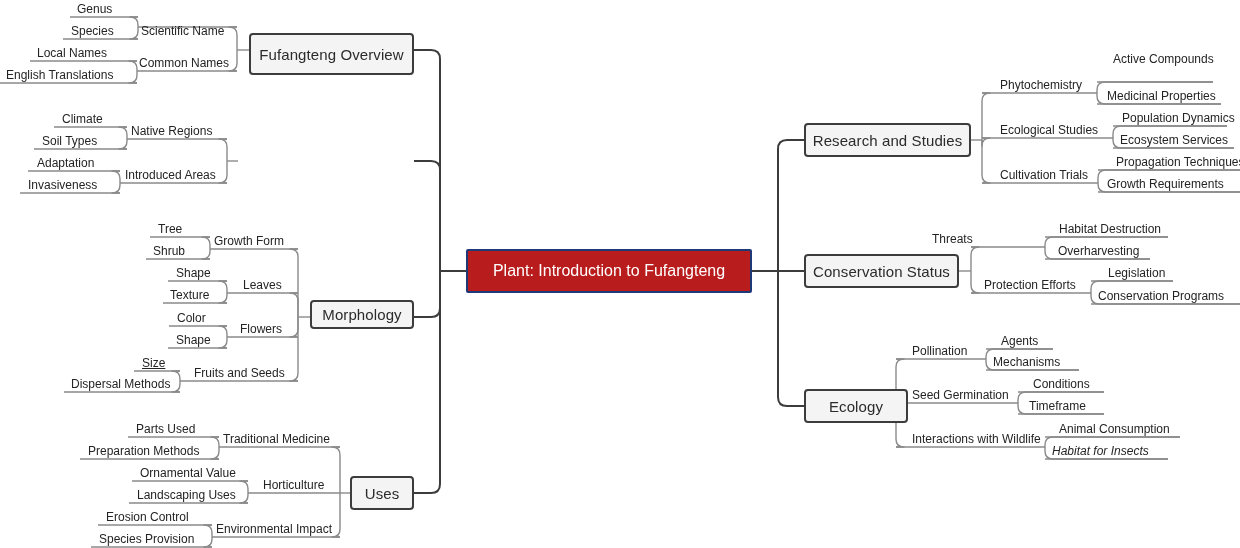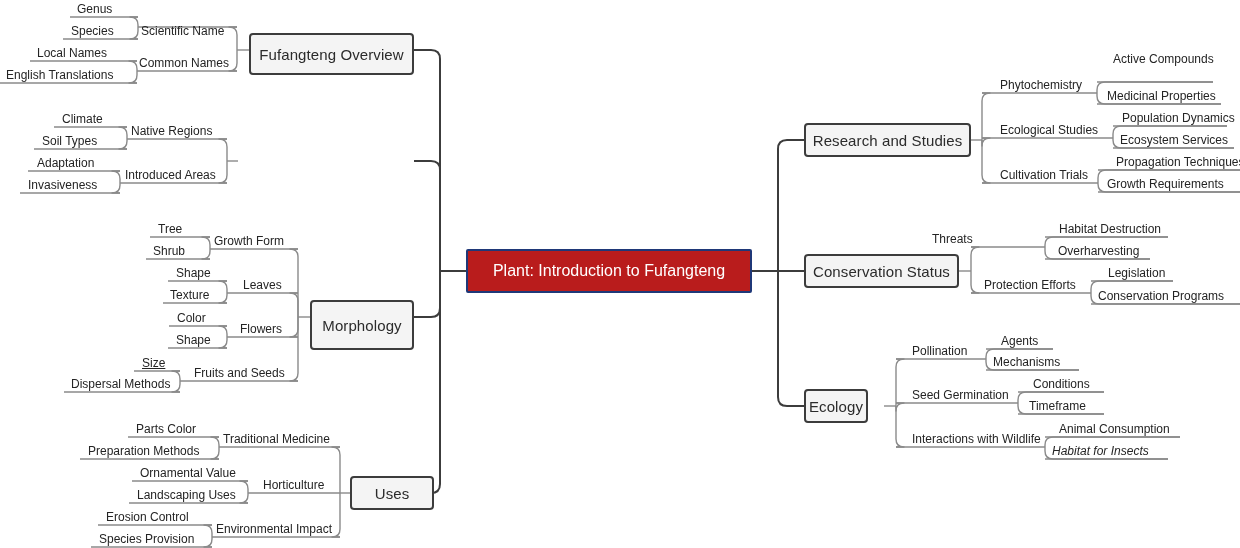--- a/index.html
+++ b/index.html
@@ -180,34 +180,34 @@
       <path d="M1045 459L1168 459" fill="none" stroke="#8a8a8a" stroke-width="1.4" stroke-linecap="butt" stroke-linejoin="round"></path>
     </svg>
 
   <div id="root-node" style="left:466px;top:249px;width:286px;height:44px;">
     <span>Plant: Introduction to Fufangteng</span>
   </div>
 
   <div class="boxnode" style="left:249px;top:33px;width:165px;height:42px;">
     <span>Fufangteng Overview</span>
   </div>
-  <div class="boxnode" style="left:310px;top:300px;width:104px;height:50px;">
+  <div class="boxnode" style="left:310px;top:300px;width:104px;height:29px;">
     <span>Morphology</span>
   </div>
-  <div class="boxnode" style="left:350px;top:476px;width:84px;height:34px;">
+  <div class="boxnode" style="left:350px;top:476px;width:64px;height:34px;">
     <span>Uses</span>
   </div>
 
   <div class="boxnode" style="left:804px;top:123px;width:167px;height:34px;">
     <span>Research and Studies</span>
   </div>
   <div class="boxnode" style="left:804px;top:254px;width:155px;height:34px;">
     <span>Conservation Status</span>
   </div>
-  <div class="boxnode" style="left:804px;top:389px;width:64px;height:34px;">
+  <div class="boxnode" style="left:804px;top:389px;width:104px;height:34px;">
     <span>Ecology</span>
   </div>
 
   <div class="lab s2" style="left:141px;top:25px;">Scientific Name</div>
   <div class="lab" style="left:77px;top:3px;">Genus</div>
   <div class="lab" style="left:71px;top:25px;">Species</div>
 
   <div class="lab s2" style="left:139px;top:57px;">Common Names</div>
   <div class="lab" style="left:37px;top:47px;">Local Names</div>
   <div class="lab" style="left:6px;top:69px;">English Translations</div>
@@ -230,21 +230,21 @@
 
   <div class="lab s2" style="left:240px;top:323px;">Flowers</div>
   <div class="lab" style="left:177px;top:312px;">Color</div>
   <div class="lab" style="left:176px;top:334px;">Shape</div>
 
   <div class="lab s2" style="left:194px;top:367px;">Fruits and Seeds</div>
   <div class="lab" style="left:142px;top:357px;text-decoration:underline;">Size</div>
   <div class="lab" style="left:71px;top:378px;">Dispersal Methods</div>
 
   <div class="lab s2" style="left:223px;top:433px;text-align:center;">Traditional Medicine</div>
-  <div class="lab" style="left:136px;top:423px;">Parts Color</div>
+  <div class="lab" style="left:136px;top:423px;">Parts Used</div>
   <div class="lab" style="left:88px;top:445px;">Preparation Methods</div>
 
   <div class="lab s2" style="left:263px;top:479px;">Horticulture</div>
   <div class="lab" style="left:140px;top:467px;">Ornamental Value</div>
   <div class="lab" style="left:137px;top:489px;">Landscaping Uses</div>
 
   <div class="lab s2" style="left:216px;top:523px;">Environmental Impact</div>
   <div class="lab" style="left:106px;top:511px;">Erosion Control</div>
   <div class="lab" style="left:99px;top:533px;">Species Provision</div>
 

